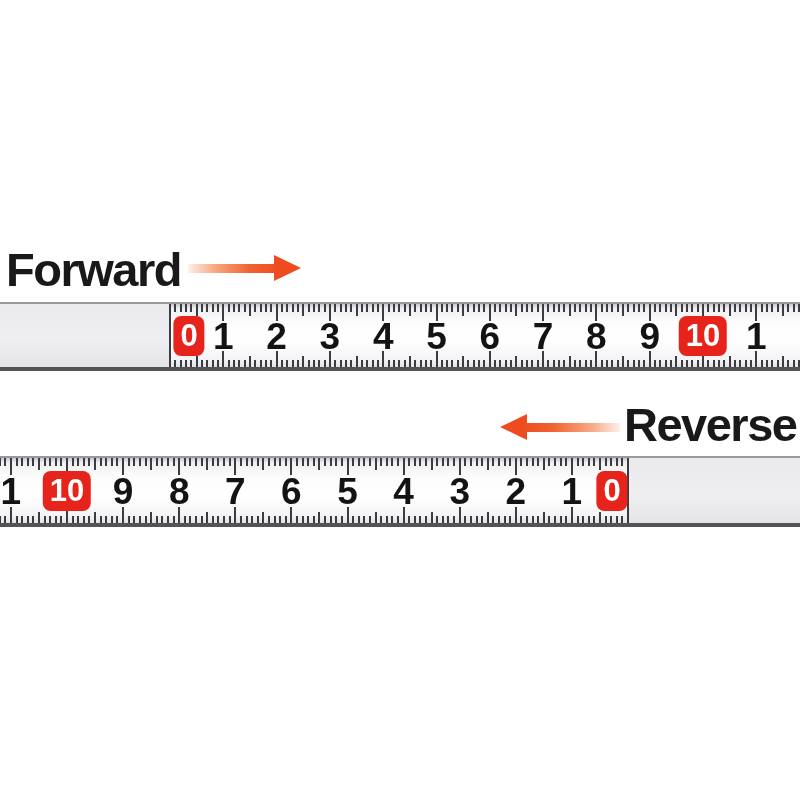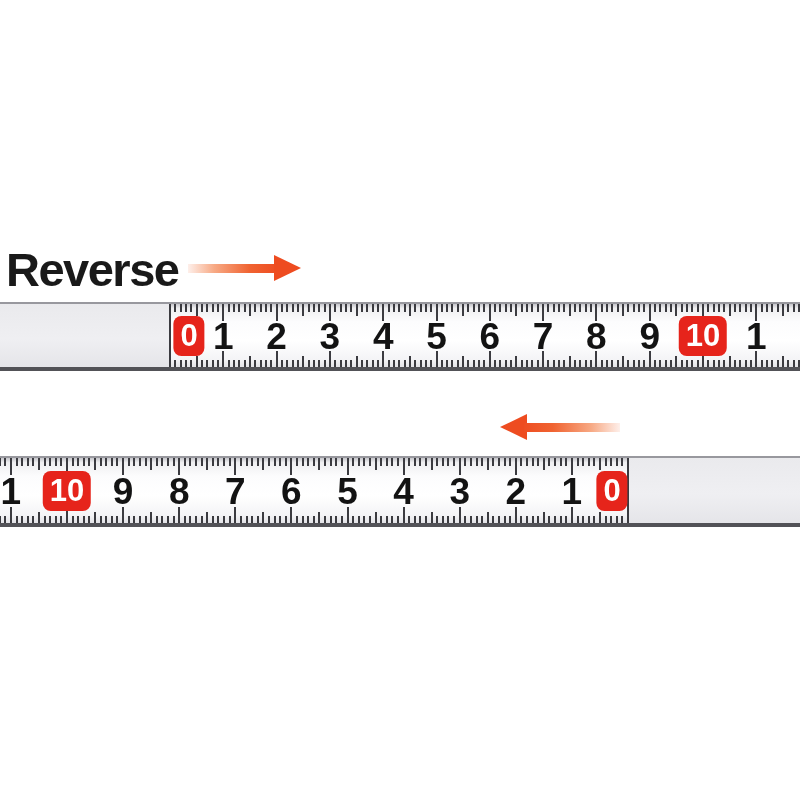--- a/index.html
+++ b/index.html
@@ -50,21 +50,21 @@
     position:absolute;top:50%;transform:translate(-50%,-50%);
     background:#e6241b;color:#ffffff;font-size:31px;font-weight:bold;line-height:1;
     border-radius:8px;padding:4px 7px 5px;white-space:nowrap;
   }
 </style>
 </head>
 <body>
 
 <div class="canvas">
 
-  <div class="big-label lbl-forward">Reverse</div>
+  <div class="big-label lbl-forward">Forward</div>
 
   <div class="arrow arrow-right">
     <span class="shaft"></span>
     <span class="head"></span>
   </div>
 
   <div class="tape tape-forward">
     <div class="blank blank-forward"></div>
   <span class="tick tick-top tick-full" style="left: 169px; height: 17px;"></span>
       <span class="tick tick-bottom tick-full" style="left: 169px; height: 16px;"></span>
@@ -311,20 +311,21 @@
       <span class="num" style="left: 383.2px;">4</span>
       <span class="num" style="left: 436.5px;">5</span>
       <span class="num" style="left: 489.8px;">6</span>
       <span class="num" style="left: 543.1px;">7</span>
       <span class="num" style="left: 596.4px;">8</span>
       <span class="num" style="left: 649.7px;">9</span>
       <span class="numbox" style="left: 703px;">10</span>
       <span class="num" style="left: 756.3px;">1</span>
     </div>
 
+  <div class="big-label lbl-reverse">Reverse</div>
 
   <div class="arrow arrow-left">
     <span class="head"></span>
     <span class="shaft"></span>
   </div>
 
   <div class="tape tape-reverse">
     <div class="blank blank-reverse"></div>
   <span class="tick tick-top tick-full" style="left: 627px; height: 17px;"></span>
       <span class="tick tick-bottom tick-full" style="left: 627px; height: 16px;"></span>

